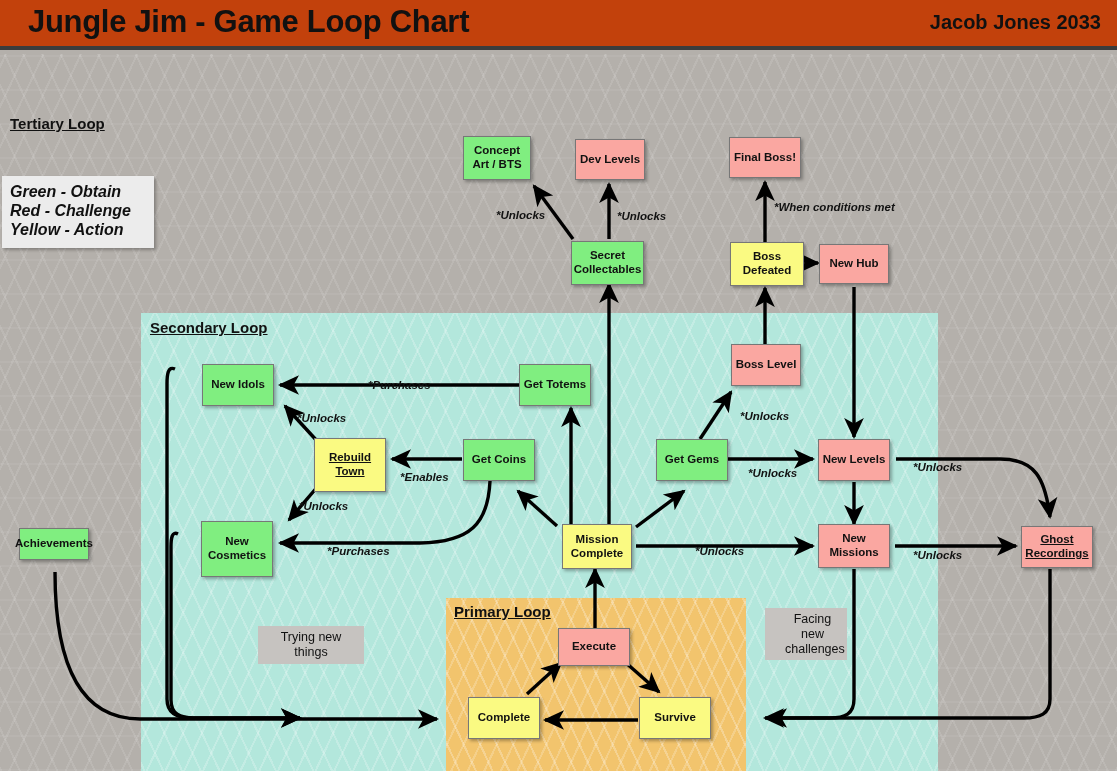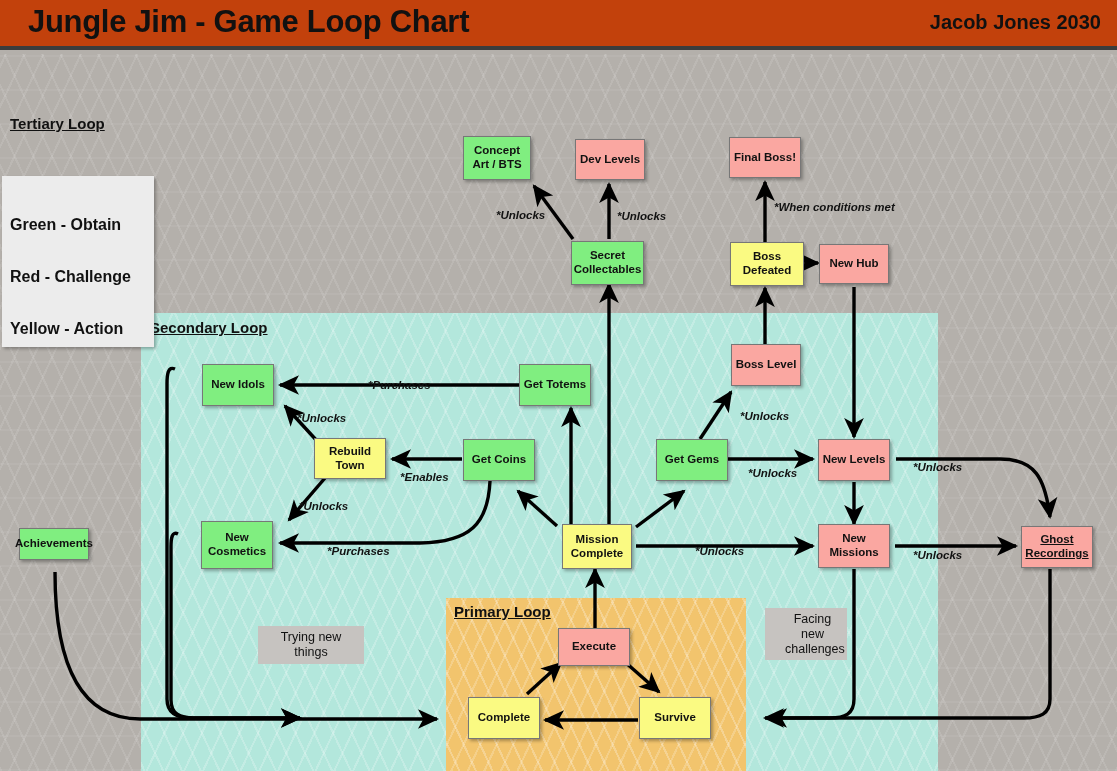--- a/index.html
+++ b/index.html
@@ -72,22 +72,22 @@
 
   
   #legend {
     position: absolute; left: 2px; top: 122px;
     width: 152px; padding: 6px 8px 8px 8px;
     background: #ececec;
     box-sizing: border-box;
     box-shadow: 2px 2px 3px rgba(0,0,0,0.28);
   }
   #legend div {
-    font-size: 16px; font-weight: bold; 
-    color: #111; line-height: 1.2; white-space: nowrap; margin-top: 33px;
+    font-size: 16px; font-weight: bold; font-style: italic;
+    color: #111; line-height: 1.2; white-space: nowrap;
   }
 
   
   .node {
     position: absolute;
     box-sizing: border-box;
     border: 1px solid #777;
     display: flex; align-items: center; justify-content: center;
     text-align: center;
     font-size: 11.5px; font-weight: bold; color: #111;
@@ -122,21 +122,21 @@
     pointer-events: none;
   }
 </style>
 </head>
 <body>
 
 <div id="stage">
 
   <div id="header">
     <div id="title">Jungle Jim - Game Loop Chart</div>
-    <div id="author">Jacob Jones 2030</div>
+    <div id="author">Jacob Jones 2033</div>
   </div>
 
   <div id="canvas">
 
     <div class="region" id="secondary-region"></div>
     <div class="region" id="primary-region"></div>
 
     <svg id="arrows" viewBox="0 0 1117 717">
       <defs>
         <marker id="ah" markerWidth="7" markerHeight="7" refX="5.6" refY="3.5" orient="auto" markerUnits="strokeWidth">
@@ -232,29 +232,29 @@
     <div class="node green" style="left:19px; top:474px; width:70px; height:32px;">Achievements</div>
 
     <div class="node red" style="left:1021px; top:472px; width:72px; height:42px;text-decoration:underline;">Ghost Recordings</div>
 
     <div class="node green" style="left:202px; top:310px; width:72px; height:42px;">New Idols</div>
 
     <div class="node green" style="left:519px; top:310px; width:72px; height:42px;">Get Totems</div>
 
     <div class="node red" style="left:731px; top:290px; width:70px; height:42px;">Boss Level</div>
 
-    <div class="node yellow" style="left:314px; top:384px; width:72px; height:41px;">Rebuild Town</div>
+    <div class="node yellow" style="left:314px; top:384px; width:72px; height:54px;text-decoration:underline;">Rebuild Town</div>
 
     <div class="node green" style="left:463px; top:385px; width:72px; height:42px;">Get Coins</div>
 
     <div class="node green" style="left:656px; top:385px; width:72px; height:42px;">Get Gems</div>
 
     <div class="node red" style="left:818px; top:385px; width:72px; height:42px;">New Levels</div>
 
-    <div class="node green" style="left:201px; top:467px; width:72px; height:48px;text-align:center;">New Cosmetics</div>
+    <div class="node green" style="left:201px; top:467px; width:72px; height:56px;text-align:center;">New Cosmetics</div>
 
     <div class="node yellow" style="left:562px; top:470px; width:70px; height:45px;">Mission Complete</div>
 
     <div class="node red" style="left:818px; top:470px; width:72px; height:44px;">New Missions</div>
 
     <div class="node red" style="left:558px; top:574px; width:72px; height:38px;">Execute</div>
 
     <div class="node yellow" style="left:468px; top:643px; width:72px; height:42px;">Complete</div>
 
     <div class="node yellow" style="left:639px; top:643px; width:72px; height:42px;">Survive</div>

